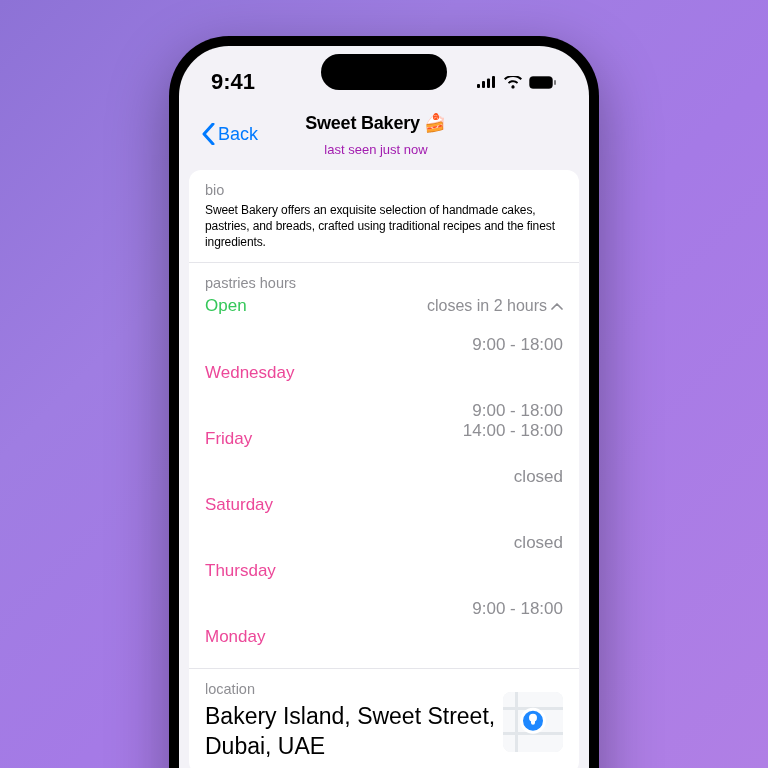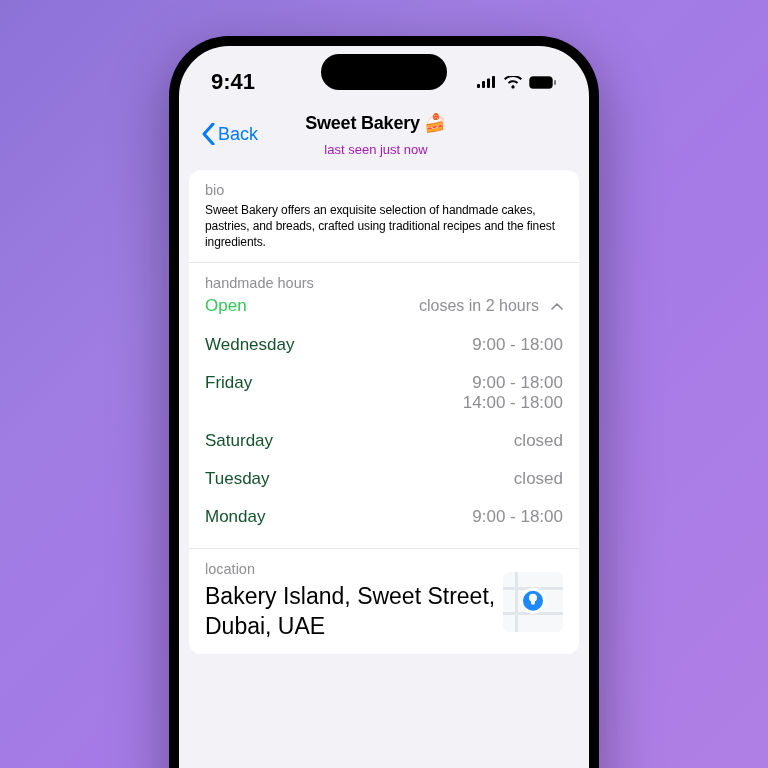--- a/index.html
+++ b/index.html
@@ -86,28 +86,28 @@
     border-top: 0.5px solid #e5e5ea;
   }
   .cell:first-child { border-top: none; }
   .cell-label { font-size: 14.5px; color: #8e8e93; margin-bottom: 5px; }
   .bio-text { font-size: 12px; color: #000; line-height: 1.32; letter-spacing:-.1px; }
 
   .hours-top {
     display: flex; align-items: center; justify-content: space-between;
   }
   .open-status { font-size: 17px; color: #34c759; }
-  .closes-wrap { display:flex; align-items:center; gap:12px; color:#8e8e93; font-size:16px; }
+  .closes-wrap { display:flex; align-items:center; gap:4px; color:#8e8e93; font-size:16px; }
 
   .hours-list { margin-top: 10px; }
   .hour-row {
     display: flex; align-items: flex-start; justify-content: space-between;
     padding: 9px 0;
   }
-  .day { font-size: 17px; color: #14532d; }
+  .day { font-size: 17px; color: #ec4899; margin-top: 28px; }
   .time { font-size: 17px; color: #8e8e93; text-align: right; }
   .time div + div { margin-top: 0px; }
 
   .loc-cell {
     display: flex; align-items: center; justify-content: space-between; 
     padding: 12px 16px;
   }
   .loc-text { font-size: 23px; color:#000; flex:1; line-height:1.3; }
   .map-thumb {
     width: 60px; height: 60px;
@@ -182,21 +182,21 @@
     </div>
 
     <div class="card">
 
       <div class="cell">
         <div class="cell-label">bio</div>
         <div class="bio-text">Sweet Bakery offers an exquisite selection of handmade cakes, pastries, and breads, crafted using traditional recipes and the finest ingredients.</div>
       </div>
 
       <div class="cell">
-        <div class="cell-label">handmade hours</div>
+        <div class="cell-label">pastries hours</div>
         <div class="hours-top">
           <span class="open-status">Open</span>
           <span class="closes-wrap">
             <span>closes in 2 hours</span>
             <svg width="12" height="8" viewBox="0 0 12 8">
                 <path d="M1 7l5-5 5 5" stroke="#8e8e93" stroke-width="1.7" fill="none" stroke-linecap="round" stroke-linejoin="round"></path>
               </svg>
           </span>
         </div>
         <div class="hours-list" id="hours-list">
@@ -213,21 +213,21 @@
                 <div>14:00 - 18:00</div>
               </div>
             </div>
             <div class="hour-row">
               <div class="day">Saturday</div>
               <div class="time">
                 <div>closed</div>
               </div>
             </div>
             <div class="hour-row">
-              <div class="day">Tuesday</div>
+              <div class="day">Thursday</div>
               <div class="time">
                 <div>closed</div>
               </div>
             </div>
             <div class="hour-row">
               <div class="day">Monday</div>
               <div class="time">
                 <div>9:00 - 18:00</div>
               </div>
             </div>

